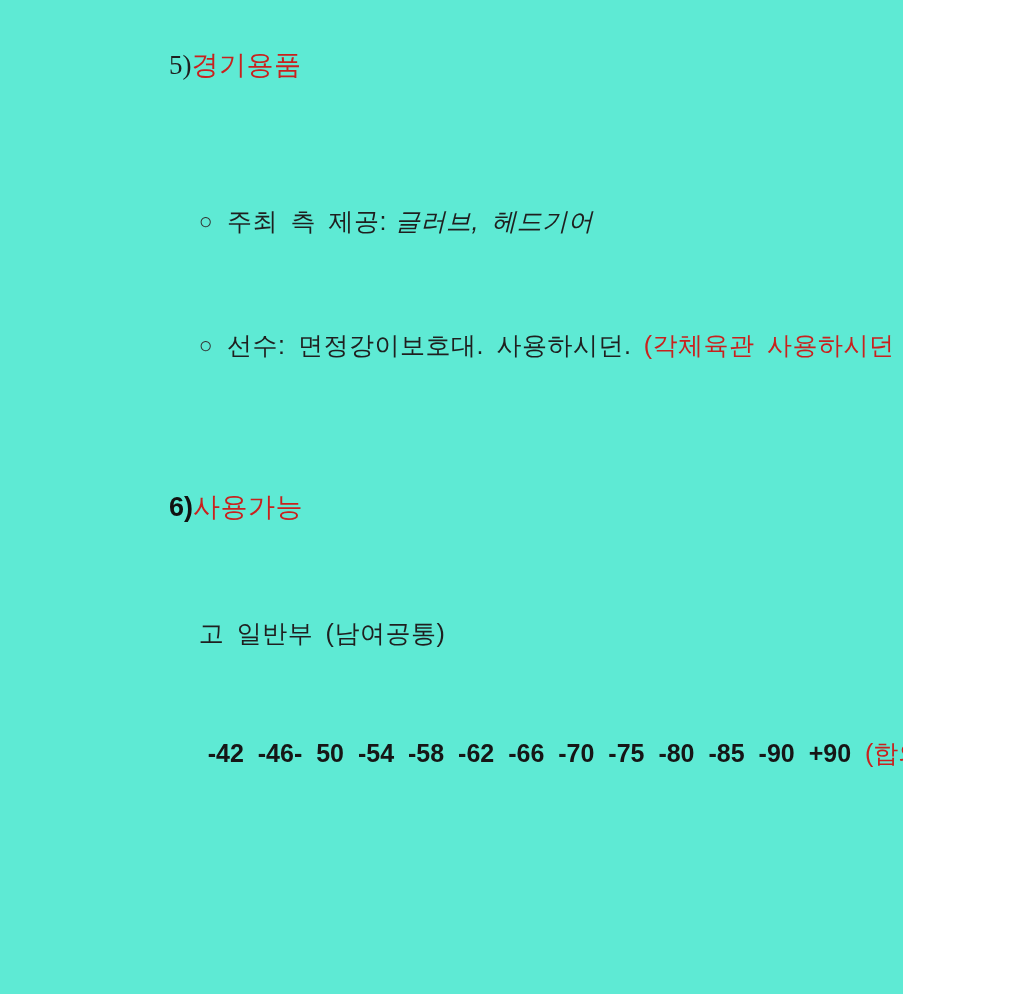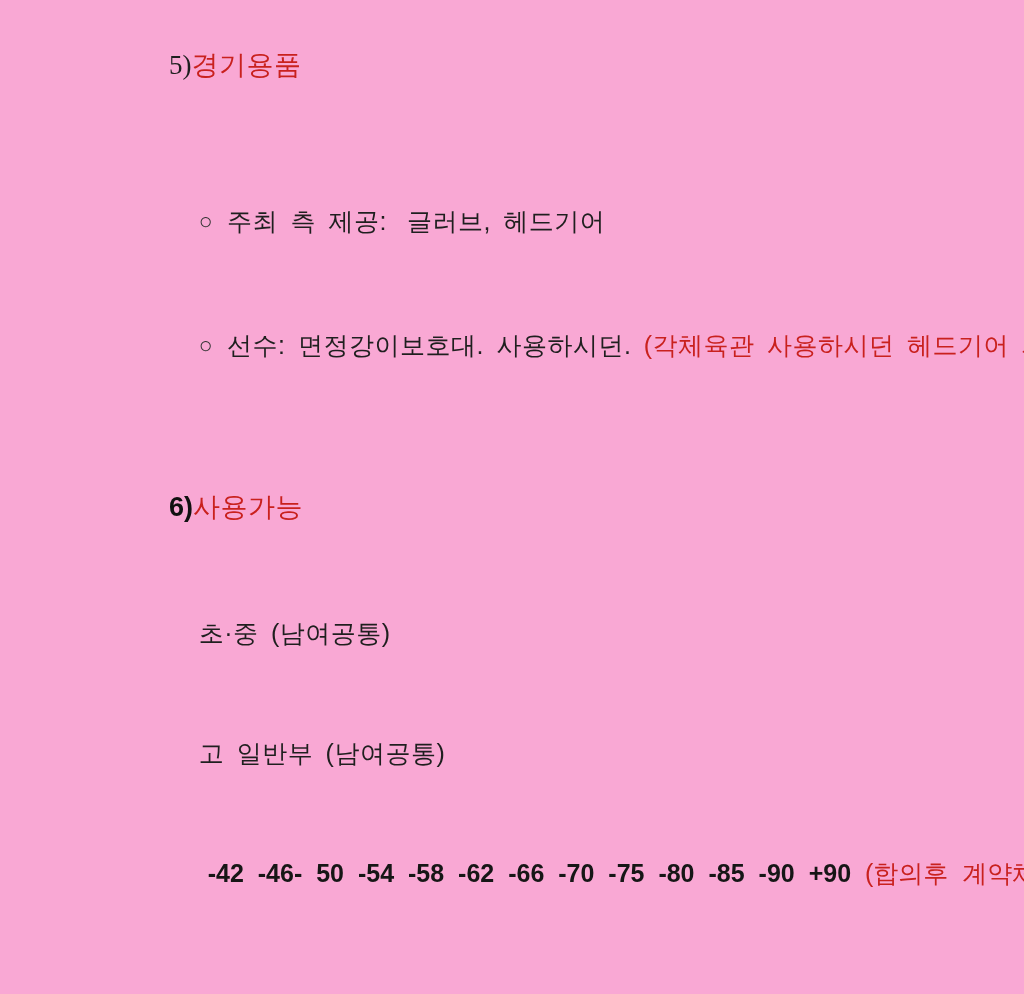--- a/index.html
+++ b/index.html
@@ -1,20 +1,20 @@
 <!DOCTYPE html>
 <html><head>
 <meta charset="utf-8">
 <style>
   * { margin: 0; padding: 0; box-sizing: border-box; }
   html, body { background: #ffffff; }
   .page {
-    width: 1024px;
+    width: 903px;
     height: 994px;
-    background: #f9a8d4;
+    background: #5eead4;
     overflow: hidden;
     font-family: "Liberation Sans", sans-serif;
     color: #1f1f1f;
     position: relative;
   }
   .content {
     padding: 14px 70px 0 124px;
     width: 100%;
   }
   .line {
@@ -41,21 +41,21 @@
   }
   .red { color: #c9211e; }
   .heading .title { color: #c9211e; font-weight: 500; letter-spacing: 0.5px; }
   .bullet-marker {
     display: inline-block;
     margin-right: 14px;
     font-size: 23px;
     color: #333333;
     vertical-align: 1px;
   }
-  .bullet-value { margin-left: 20px; }
+  .bullet-value { margin-left: 8px; font-style: italic; }
   .weights {
     font-weight: 600;
     letter-spacing: 0px;
     word-spacing: 7px;
     color: #161616;
   }
   .weights .red { font-weight: 500; }
   
   .mt-b1 { margin-top: 60px; }
   .mt-b2 { margin-top: 34px; }
@@ -80,23 +80,20 @@
     </div>
 
     <div class="line mt-b2">
       <span class="bullet-marker">○</span><span>선수: 면정강이보호대. 사용하시던.</span><span> </span><span class="red">(각체육관 사용하시던 헤드기어 사용가능)</span>
     </div>
 
     <div class="heading mt-h6">
       <span class="num-bold">6)</span><span class="title">사용가능</span>
     </div>
 
-    <div class="line mt-g1">
-      <span>초·중 (남여공통)</span>
-    </div>
 
 
     <div class="line mt-g2">
       <span>고 일반부 (남여공통)</span>
     </div>
 
     <div class="line weights mt-w2">
       <span>-42 -46- 50 -54 -58 -62 -66 -70 -75 -80 -85 -90 +90</span><span> </span><span class="red">(합의후 계약체중 가능)</span>
     </div>
 

